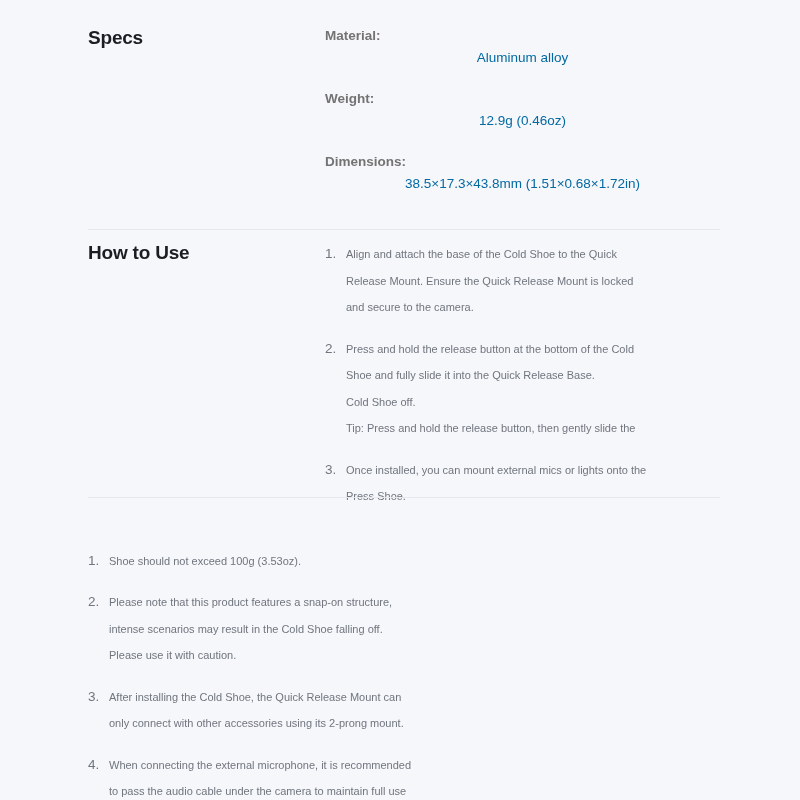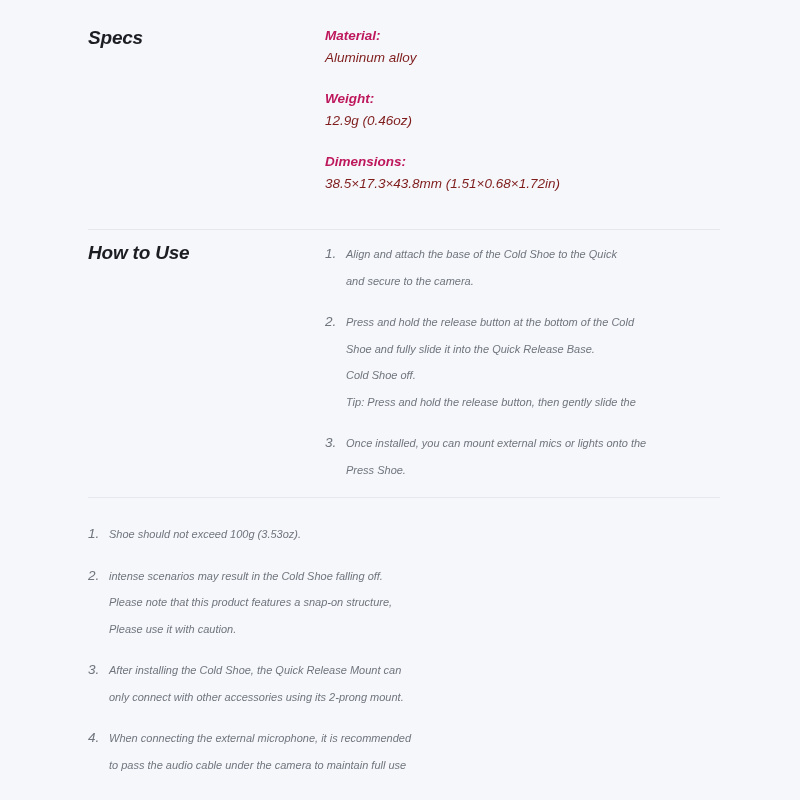--- a/index.html
+++ b/index.html
@@ -22,21 +22,20 @@
     background: #f6f7fb;
     box-sizing: border-box;
   }
 
   
   .section {
     display: flex;
     align-items: flex-start;
     padding: 14px 80px 0 88px;
     box-sizing: border-box;
-    font-style: italic;
   }
   .section-heading-col {
     width: 237px;
     flex: 0 0 237px;
     box-sizing: border-box;
   }
   .section-body-col {
     flex: 1 1 auto;
     min-width: 0;
     box-sizing: border-box;
@@ -53,30 +52,31 @@
 
   
   #specs-section { padding-top: 26px; }
 
   .spec-item { margin-bottom: 22px; }
   .spec-item:last-child { margin-bottom: 12px; }
 
   .spec-label {
     font-size: 13.5px;
     font-weight: bold;
-    color: #be185d;
+    color: #737373;
     line-height: 19px;
     margin: 0 0 3px 0;
   }
   .spec-value {
     font-size: 13.5px;
     font-weight: normal;
-    color: #7f1d1d;
+    color: #0369a1;
     line-height: 19px;
     margin: 0;
+    text-align: center;
   }
 
   
   .divider {
     position: absolute;
     left: 88px;
     width: 632px;
     height: 1px;
     background: #e6e8ee;
   }
@@ -148,20 +148,21 @@
 
   <div class="section" id="howto-section">
     <div class="section-heading-col">
       <h2 class="section-heading">How to Use</h2>
     </div>
     <div class="section-body-col">
       <ol class="step-list">
 
         <li>
           <span class="step-line">Align and attach the base of the Cold Shoe to the Quick</span>
+          <span class="step-line">Release Mount. Ensure the Quick Release Mount is locked</span>
           <span class="step-line">and secure to the camera.</span>
         </li>
 
         <li>
           <span class="step-line">Press and hold the release button at the bottom of the Cold</span>
           <span class="step-line">Shoe and fully slide it into the Quick Release Base.</span>
           <span class="step-line">Cold Shoe off.</span>
           <span class="step-line">Tip: Press and hold the release button, then gently slide the</span>
         </li>
 
@@ -178,22 +179,22 @@
 
   <div class="section" id="notes-section">
     <div class="section-body-col">
       <ol class="step-list">
 
         <li>
           <span class="step-line">Shoe should not exceed 100g (3.53oz).</span>
         </li>
 
         <li>
+          <span class="step-line">Please note that this product features a snap-on structure,</span>
           <span class="step-line">intense scenarios may result in the Cold Shoe falling off.</span>
-          <span class="step-line">Please note that this product features a snap-on structure,</span>
           <span class="step-line">Please use it with caution.</span>
         </li>
 
         <li>
           <span class="step-line">After installing the Cold Shoe, the Quick Release Mount can</span>
           <span class="step-line">only connect with other accessories using its 2-prong mount.</span>
         </li>
 
         <li>
           <span class="step-line">When connecting the external microphone, it is recommended</span>

